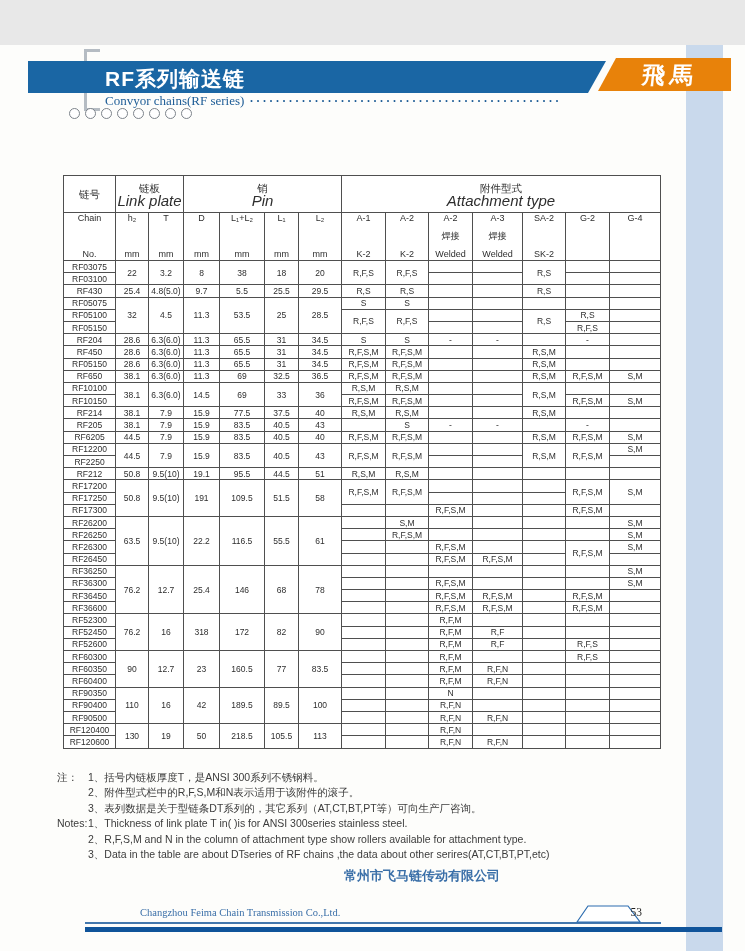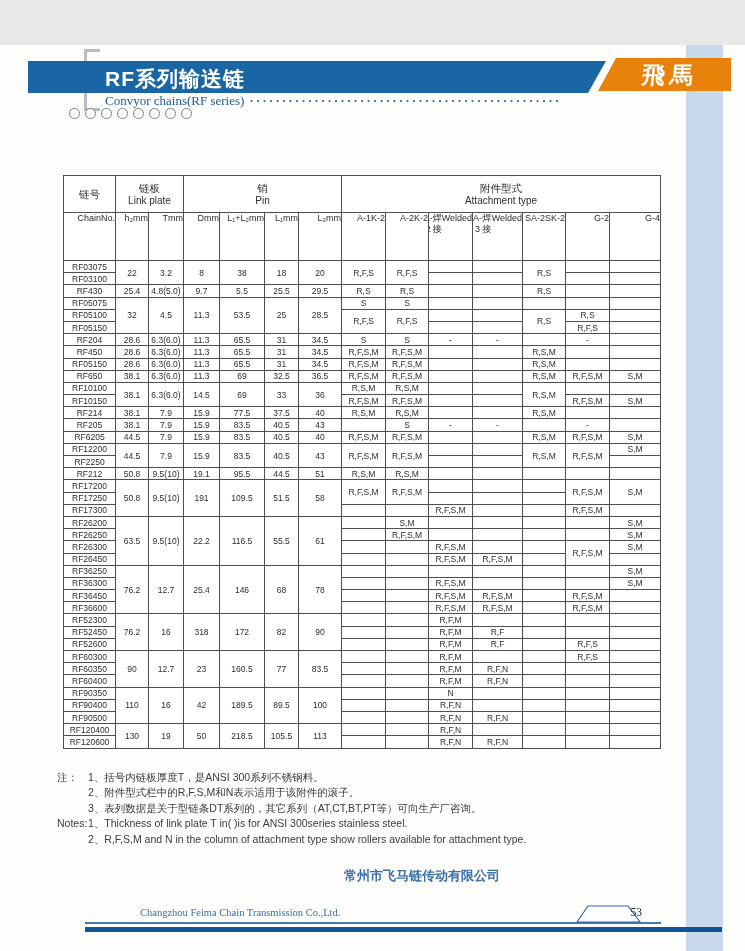--- a/index.html
+++ b/index.html
@@ -26,23 +26,23 @@
   
   .circle-row{position:absolute;left:69px;top:63px;display:flex;gap:5px;z-index:1;}
   .circle{width:9px;height:9px;border:1.5px solid #7d848b;border-radius:50%;background:#fff;}
   
   table.chain-table{position:absolute;left:63px;top:130px;width:597px;border-collapse:collapse;
                     table-layout:fixed;z-index:1;background:#fff;}
   .chain-table td,.chain-table th{border:1px solid #4f4f4f;text-align:center;vertical-align:middle;
                     color:#2e2e2e;padding:0;overflow:hidden;font-weight:normal;}
   .chain-table thead tr.group-row th{height:36px;}
   .group-cn{font-size:10.5px;line-height:14px;}
-  .group-en{font-size:10px;line-height:12px;}
+  .group-en{font-size:15px;line-height:12px;font-style:italic;}
   .chain-table thead tr.sub-row th{height:47px;font-size:9px;}
-  .sub-row th .hcell{display:flex;flex-direction:row;justify-content:flex-end;height:47px;}
+  .sub-row th .hcell{display:flex;flex-direction:column;justify-content:space-between;height:47px;}
   .sub-row th .hcell div{line-height:11px;}
   .chain-table tbody td{height:11.2px;font-size:8.5px;line-height:10px;white-space:nowrap;}
   
   .notes{position:absolute;left:57px;top:726px;font-size:10.5px;color:#3c3c3c;z-index:1;}
   .note-line{display:flex;height:15.4px;white-space:nowrap;}
   .note-label{width:31px;flex:none;}
   .note-indent{margin-left:48px;}
   
   .footer-thin-line{position:absolute;left:85px;top:877px;width:576px;height:2px;background:#4377ad;z-index:1;}
   .footer-thick-line{position:absolute;left:85px;top:882px;width:637px;height:5px;background:#10549a;z-index:2;}
@@ -729,20 +729,24 @@
       <span>3、表列数据是关于型链条DT系列的，其它系列（AT,CT,BT,PT等）可向生产厂咨询。</span>
     </div>
     <div class="note-line">
       <span class="note-label">Notes:</span>
       <span>1、Thickness of link plate T in( )is for ANSI 300series stainless steel.</span>
     </div>
     <div class="note-line">
       <span class="note-label"></span>
       <span>2、R,F,S,M and N in the column of attachment type show rollers available for attachment type.</span>
     </div>
+    <div class="note-line">
+      <span class="note-label"></span>
+      <span>3、Data in the table are about DTseries of  RF chains ,the data about other serires(AT,CT,BT,PT,etc)</span>
+    </div>
   </div>
 
   <div class="footer-company-en">Changzhou Feima Chain Transmission Co.,Ltd.</div>
   <div class="footer-company-cn">常州市飞马链传动有限公司</div>
   <svg class="page-tab" width="66" height="18" viewBox="0 0 66 18">
     <path d="M 12 1 L 52 1 L 64 17 L 1 17 Z" fill="#ffffff" stroke="#2d6db0" stroke-width="1.2"></path>
   </svg>
   <div class="page-num">53</div>
   <div class="footer-thin-line"></div>
   <div class="footer-thick-line"></div>

